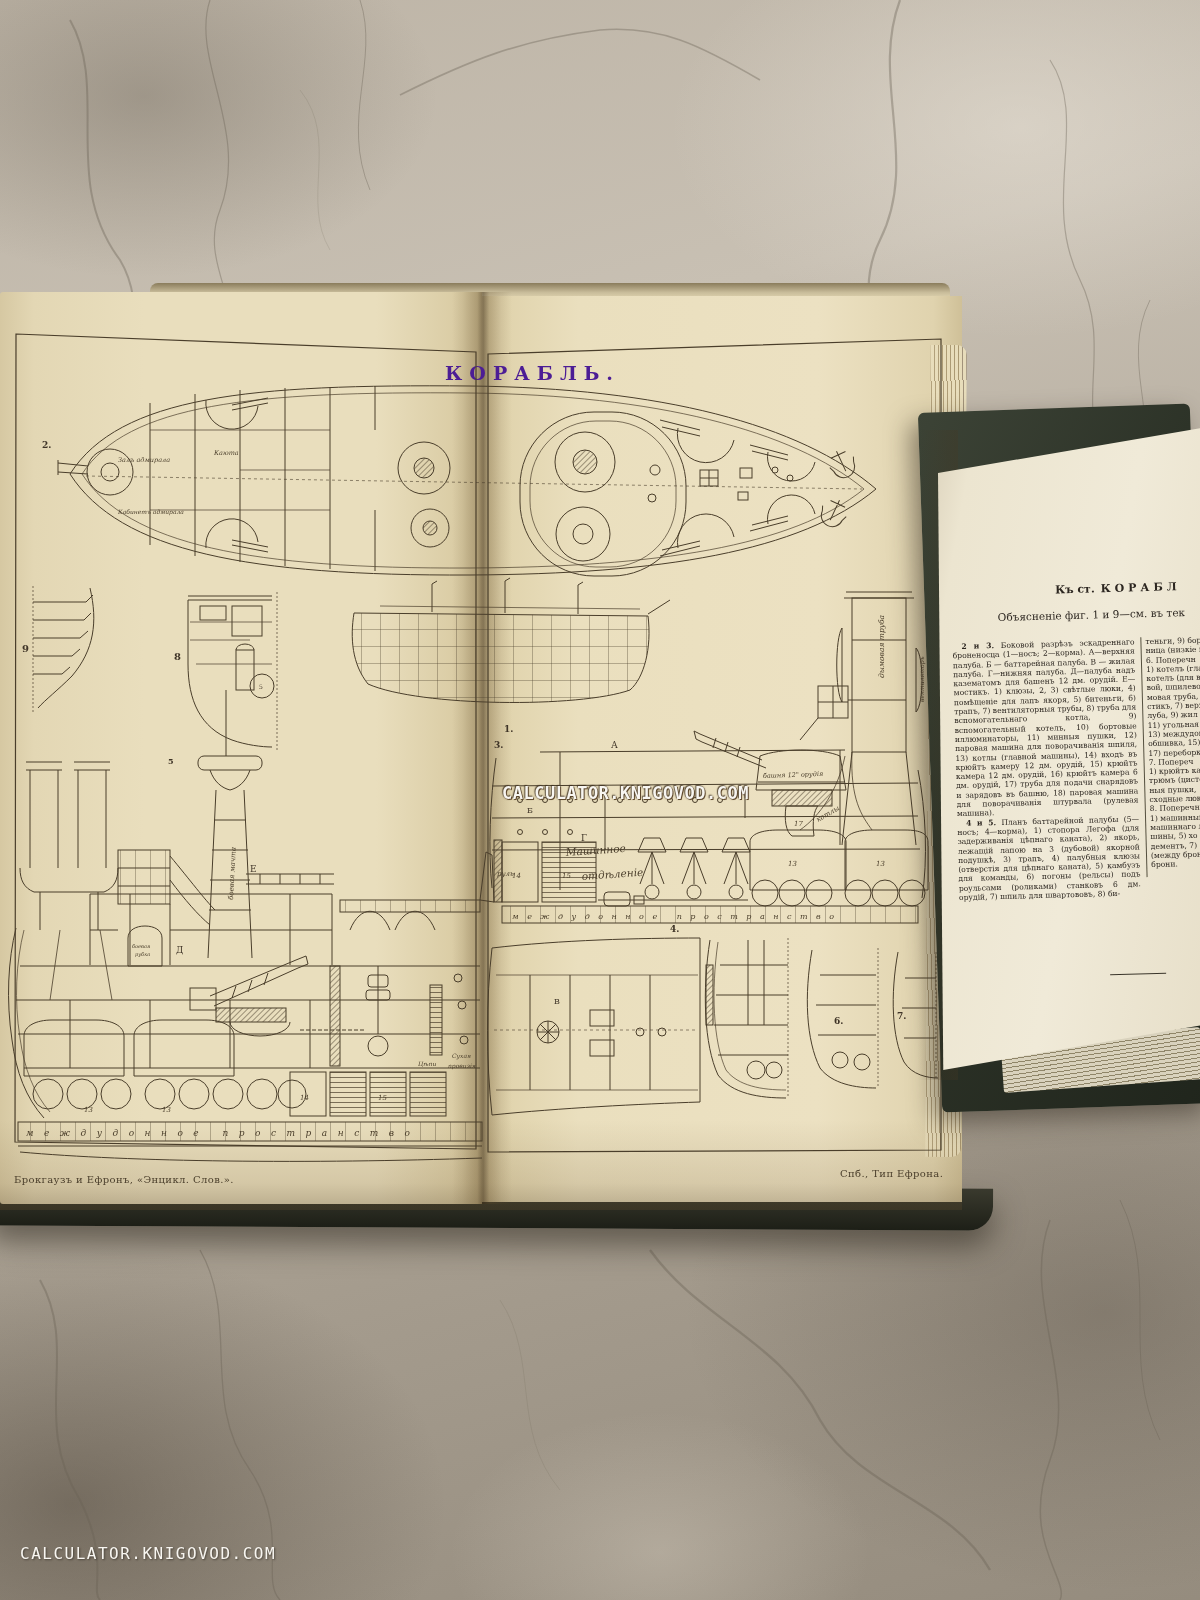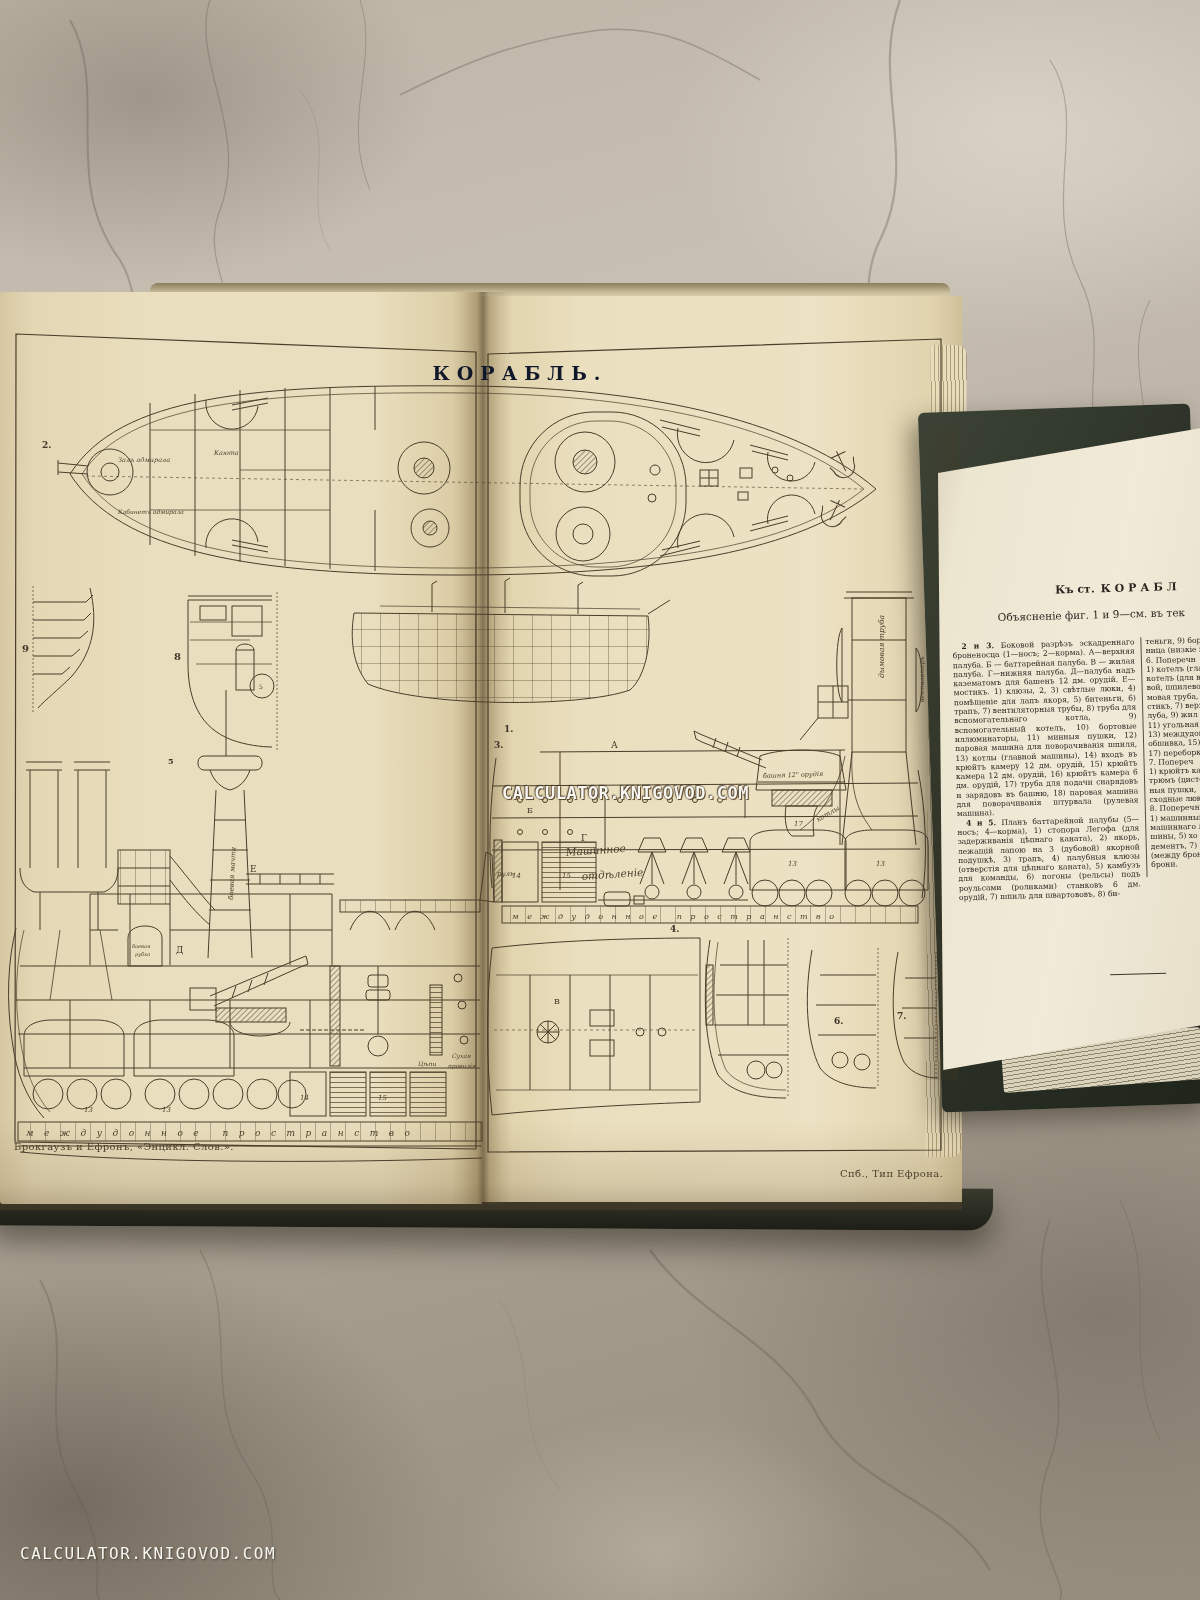--- a/index.html
+++ b/index.html
@@ -27,24 +27,24 @@
   .page-right{position:absolute;left:482px;top:296px;width:480px;height:906px;
     background:linear-gradient(90deg,#c9b98f 0%,#e0d3ac 4%,#eadfbe 20%,#ece1c2 70%,#e0d3ae 94%,#cfc098 100%);}
   .page-bottom-shade{position:absolute;left:0;top:1120px;width:962px;height:90px;
     background:linear-gradient(180deg,transparent,rgba(120,98,62,.18) 70%,rgba(90,72,44,.35));}
   .gutter{position:absolute;left:452px;top:292px;width:60px;height:912px;
     background:linear-gradient(90deg,transparent,rgba(100,78,44,.28) 42%,rgba(62,46,24,.5) 52%,rgba(100,78,44,.25) 62%,transparent);}
   .atlas-stack{position:absolute;left:928px;top:345px;width:36px;height:812px;transform:rotate(.4deg);
     background:repeating-linear-gradient(88deg,rgba(233,222,188,.95) 0 3px,rgba(122,100,62,.45) 3px 4px);
     border-radius:0 10px 10px 0;}
   .plate-svg{position:absolute;left:0;top:0;width:1200px;height:1600px;pointer-events:none;}
-  .plate-title{position:absolute;left:420px;top:362px;width:200px;text-align:center;
-    font-size:19px;letter-spacing:7px;color:#0f172a;font-weight:bold;}
+  .plate-title{position:absolute;left:420px;top:362px;width:200px;text-align:right;
+    font-size:19px;letter-spacing:7px;color:#4c1d95;font-weight:bold;}
   .imprint{position:absolute;color:#4a3e2b;font-size:10px;letter-spacing:.4px;}
-  .imprint.l{left:14px;top:1141px;}
+  .imprint.l{left:14px;top:1174px;}
   .imprint.r{left:840px;top:1168px;}
   
   .booklet-cover{position:absolute;left:930px;top:408px;width:272px;height:700px;
     background:linear-gradient(120deg,#3c4336 0%,#2c3227 45%,#20251c 100%);
     border-radius:6px;transform:rotate(-2deg);box-shadow:-8px 10px 24px rgba(45,38,28,.5);}
   .booklet-stack{position:absolute;left:1002px;top:1034px;width:200px;height:52px;transform:rotate(-4deg);
     background:repeating-linear-gradient(175deg,#d9d2bd 0 3px,#8f8568 3px 4px);border-radius:3px;}
   .booklet-page{position:absolute;left:938px;top:428px;width:264px;height:642px;
     background:linear-gradient(100deg,#ded5bf 0%,#ece5d0 10%,#f0ead8 55%,#e7dfc9 100%);
     clip-path:polygon(0 7%,100% 0,100% 93%,2% 100%);}

